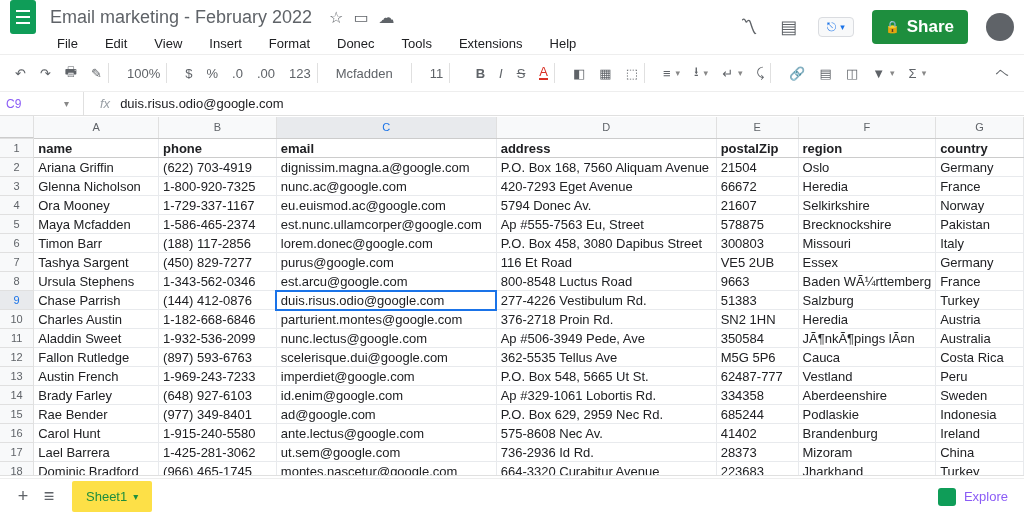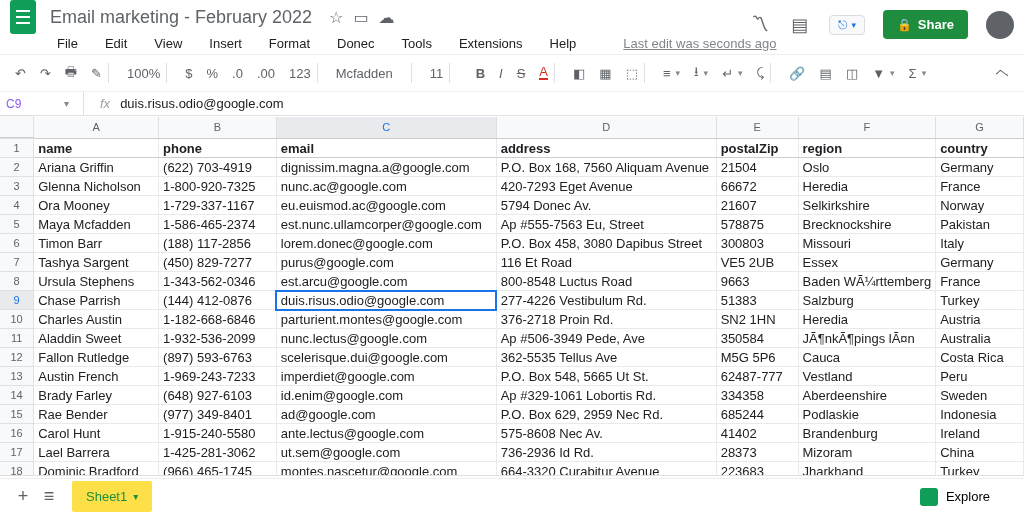--- a/index.html
+++ b/index.html
@@ -9,21 +9,21 @@
   .logo::before { content:""; display:block; width:14px; height:14px; background: linear-gradient(#fff,#fff) 0 0/100% 2px no-repeat, linear-gradient(#fff,#fff) 0 50%/100% 2px no-repeat, linear-gradient(#fff,#fff) 0 100%/100% 2px no-repeat; }
   .doc-title { font-size: 18px; color: #5f6368; margin-right: 17px; }
   .title-icons { display:flex; gap:10px; color:#5f6368; font-size:16px; }
   .menu-bar { display:flex; align-items:center; padding: 4px 10px 0 50px; gap:13px; font-size:13px; color:#202124; height:26px; }
   .menu-item { padding: 4px 7px; cursor:pointer; }
   .menu-bar .sep { width:10px; }
   .last-edit { color:#80868b; text-decoration:underline; margin-left:4px; font-size:13px; cursor:pointer; }
   .top-right { position:absolute; right:10px; top:10px; display:flex; align-items:center; gap:18px; }
   .top-icon { width:22px; height:22px; display:flex; align-items:center; justify-content:center; color:#5f6368; font-size:18px; cursor:pointer; }
   .present-btn { border:1px solid #dadce0; border-radius:4px; padding:2px 8px; display:flex; align-items:center; gap:4px; color:#1a73e8; background:#f8f9fa; cursor:pointer; font-size:12px;}
-  .share-btn { background:#1e8e3e; color:#fff; border-radius:4px; padding:7px 14px; display:flex; align-items:center; gap:6px; font-weight:bold; cursor:pointer; font-size:13px;}
+  .share-btn { background:#1e8e3e; color:#fff; border-radius:4px; padding:7px 14px; display:flex; align-items:center; gap:6px; font-weight:bold; cursor:pointer; font-size:17px;}
   .share-btn::before { content:"🔒"; font-size:12px; }
   .avatar { width:28px; height:28px; border-radius:50%; background:#5f6368; }
   .toolbar { border-top:1px solid #eee; border-bottom:1px solid #eee; height:38px; display:flex; align-items:center; padding:0 10px; gap:4px; color:#5f6368; font-size:13px; }
   .tool { padding:4px 5px; cursor:pointer; display:flex; align-items:center; gap:2px; }
   .tool.sep::after { content:""; display:block; width:1px; height:20px; background:#e0e0e0; margin:0 4px; }
   .tool-drop::after { content:"▾"; font-size:9px; color:#888; margin-left:3px; }
   .toolbar .spacer { flex:1; }
   .formula-bar { height:24px; border-bottom:1px solid #e0e0e0; display:flex; align-items:center; font-size:13px; }
   .name-box { width:50px; padding:0 6px; color:#8b5cf6; font-size:12px;}
   .name-box-drop { width:34px; text-align:center; color:#888; border-right:1px solid #e0e0e0; height:100%; display:flex; align-items:center; justify-content:center; font-size:10px; cursor:pointer;}
@@ -33,21 +33,21 @@
   .corner { position:absolute; left:0; top:0; width:34px; height:22px; background:#f8f9fa; border-right:1px solid #e0e0e0; border-bottom:1px solid #ccc; z-index:2;}
   table { border-collapse:collapse; table-layout:fixed; position:absolute; left:0; top:0; }
   th.colh { background:#f8f9fa; border:1px solid #e0e0e0; border-top:none; border-bottom:1px solid #ccc; height:22px; font-weight:normal; color:#5f6368; text-align:center; font-size:11px; }
   th.rowh { background:#f8f9fa; border:1px solid #e0e0e0; border-left:none; width:34px; font-weight:normal; color:#5f6368; text-align:center; font-size:11px; }
   td { border:1px solid #e8eaed; padding:0 4px; height:19px; font-size:13px; white-space:nowrap; overflow:hidden; }
   tr.header-row td { font-weight:bold; border-bottom:1px solid #ccc; }
   th.rowh.sel, th.colh.sel { background:#e8eaed; color:#1a73e8;}
   td.sel { outline:2px solid #1a73e8; outline-offset:-1px; }
   .bottom-bar { position:absolute; bottom:0; left:0; right:0; height:36px; display:flex; align-items:center; padding:0 10px; background:#fff; border-top:1px solid #eee;}
   .sheet-tab { background:#fde047; color:#1e8e3e; padding:8px 14px; border-radius:2px; font-size:13px; display:flex; align-items:center; gap:6px; cursor:pointer; margin-left:10px; font-weight:500;}
-  .explore { position:absolute; right:34px; display:flex; align-items:center; gap:8px; color:#000000; font-size:13px; cursor:pointer; }
+  .explore { position:absolute; right:16px; display:flex; align-items:center; gap:8px; color:#8b5cf6; font-size:13px; cursor:pointer; }
   .explore::before { content:""; width:18px; height:18px; background:#0f9d58; border-radius:3px; }
   .addsheet, .allsheets { width:26px; height:26px; display:flex; align-items:center; justify-content:center; color:#5f6368; cursor:pointer; font-size:18px; }
   .u-red { color:#d93025; border-bottom:2px solid #d93025; display:inline-block; line-height:12px;}
 </style>
 </head>
 <body>
 
 <div class="title-bar">
   <div class="logo"></div>
   <div class="doc-title">Email marketing - February 2022</div>
@@ -72,21 +72,20 @@
     <span class="menu-item">File</span>
     <span class="menu-item">Edit</span>
     <span class="menu-item">View</span>
     <span class="menu-item">Insert</span>
     <span class="menu-item">Format</span>
     <span class="menu-item">Donec</span>
     <span class="menu-item">Tools</span>
     <span class="menu-item">Extensions</span>
     <span class="menu-item">Help</span>
     <span class="sep"></span>
-    <span class="last-edit">Last edit was seconds ago</span>
   </div>
 
 <div class="toolbar">
   <div class="tool">↶</div>
   <div class="tool">↷</div>
   <div class="tool">🖶</div>
   <div class="tool sep">✎</div>
   <div class="tool tool-drop sep">100%</div>
   <div class="tool">$</div>
   <div class="tool">%</div>

